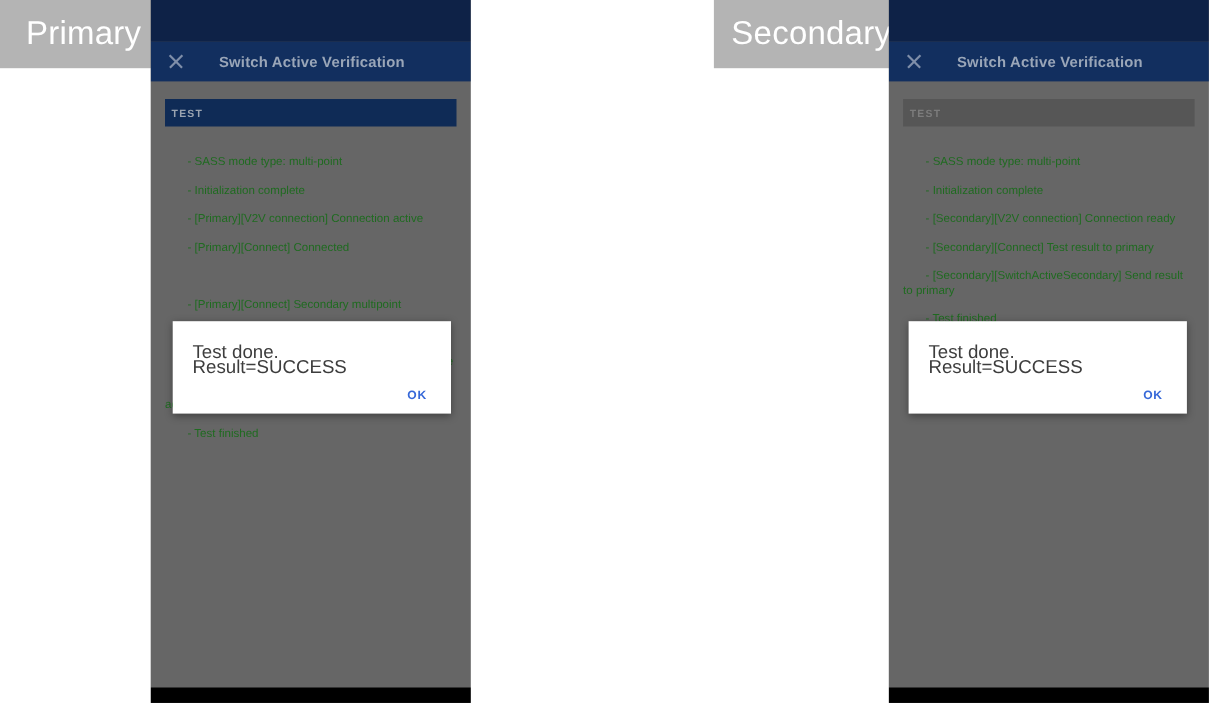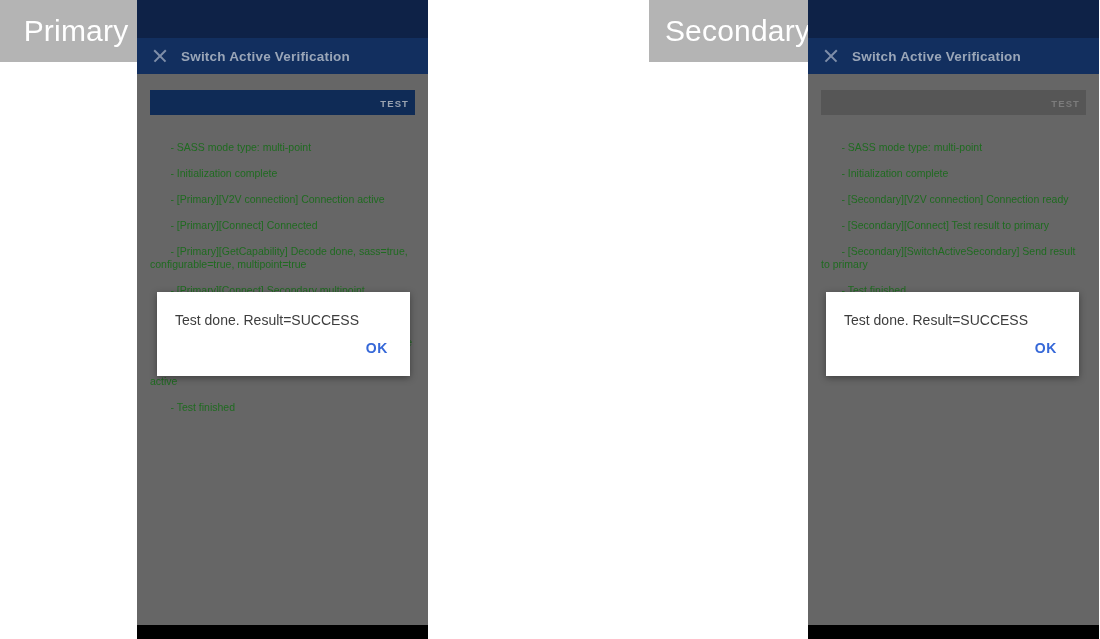--- a/index.html
+++ b/index.html
@@ -72,37 +72,37 @@
     left: 1px;
     top: 8px;
     width: 16px;
     height: 1.6px;
     background: #d8dde6;
   }
   .close-icon::before { transform: rotate(45deg); }
   .close-icon::after  { transform: rotate(-45deg); }
 
   .app-bar-title {
-    margin-left: 12px;
+    margin-left: 30px;
     color: #9aa6b8;
     font-size: 13.5px;
     font-weight: bold;
     letter-spacing: 0.2px;
   }
 
   .content {
     padding: 16px 13px 0 13px;
   }
 
   .test-button {
     display: block;
     width: 100%;
     height: 25px;
     line-height: 25px;
-    text-align: right;
+    text-align: left;
     font-size: 9.5px;
     font-weight: bold;
     letter-spacing: 1.1px;
     border: 0;
     box-sizing: border-box;
     font-family: "Liberation Sans", sans-serif;
   }
   .test-button.enabled  { background: #0f2b56; color: #9aa3b0; }
   .test-button.disabled { background: #565656; color: #7c7c7c; }
 
@@ -119,32 +119,32 @@
     position: absolute;
     background: #ffffff;
     box-shadow: 0 2px 7px rgba(0,0,0,0.38);
     box-sizing: border-box;
   }
   #dialog-primary   { left: 157px; top: 292px; width: 253px; height: 84px; }
   #dialog-secondary { left: 826px; top: 292px; width: 253px; height: 84px; }
 
   .dialog-message {
     color: #3d3d3d;
-    font-size: 14px;
+    font-size: 17px;
     padding: 21px 18px 0 18px;
     line-height: 14px;
   }
   .dialog-actions {
     display: flex;
     justify-content: flex-end;
     padding: 11px 18px 0 18px;
   }
   .dialog-ok {
     color: #3668d8;
-    font-size: 14px;
+    font-size: 11px;
     font-weight: bold;
     letter-spacing: 0.6px;
     background: transparent;
     border: 0;
     padding: 2px 4px;
     font-family: "Liberation Sans", sans-serif;
     cursor: pointer;
   }
 
   .nav-bar {
@@ -171,21 +171,21 @@
   </div>
 
   <div class="content">
     <button class="test-button enabled">TEST</button>
 
     <div class="log">
       <span> - SASS mode type: multi-point</span><br>
       <span> - Initialization complete</span><br>
       <span> - [Primary][V2V connection] Connection active</span><br>
       <span> - [Primary][Connect] Connected</span><br>
-      <span> - [Primary][GetCapability] Decode done, sass=true, configurable=true, multipoint=true</span><br>
+      <br>
       <span> - [Primary][Connect] Secondary multipoint</span><br>
       <span> - [Primary][SwitchActivePrimary] Primary active</span><br>
       <span> - [Primary][SwitchActiveSecondary] Primary inactive</span><br>
       <span> - [Primary][SwitchActiveSecondary] Secondary active</span><br>
       <span> - Test finished</span>
     </div>
   </div>
 
   <div class="nav-bar"></div>
 </div>

